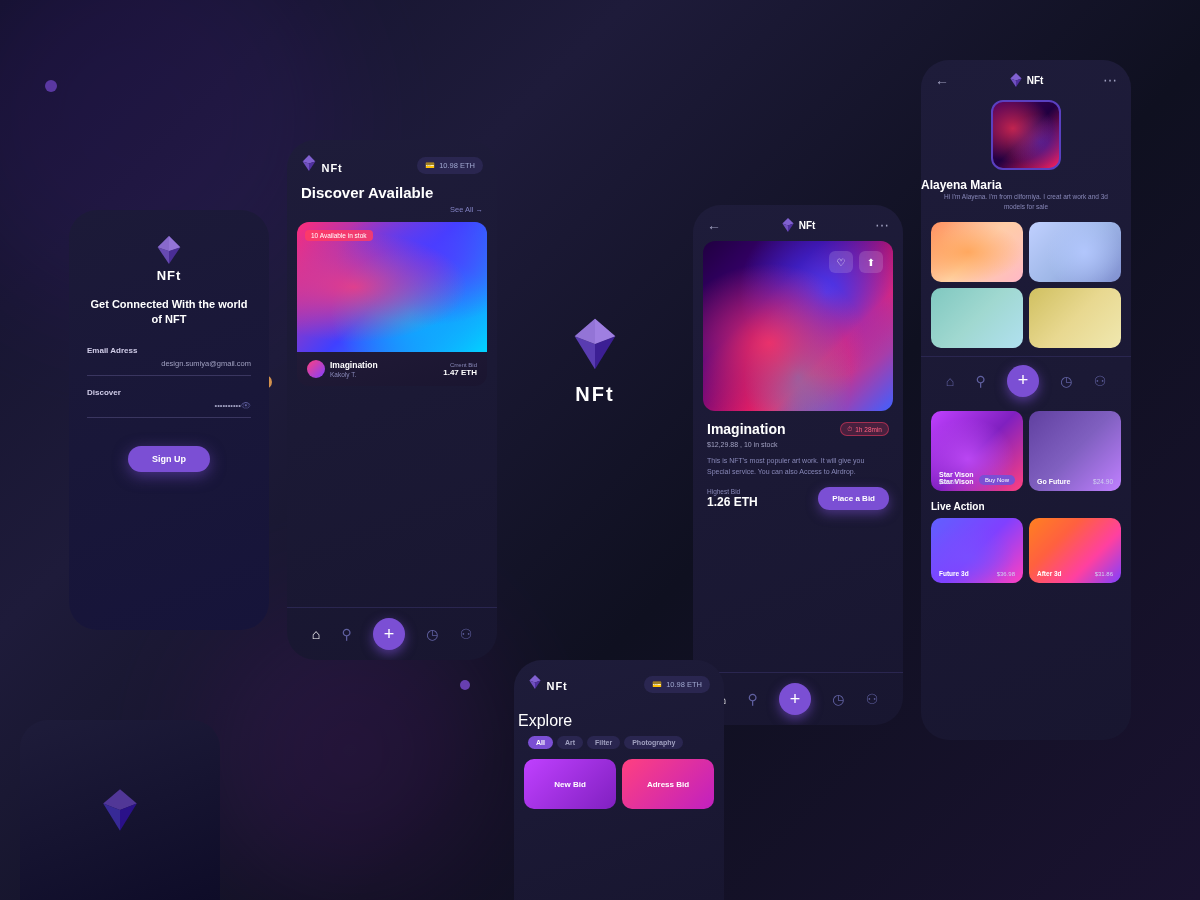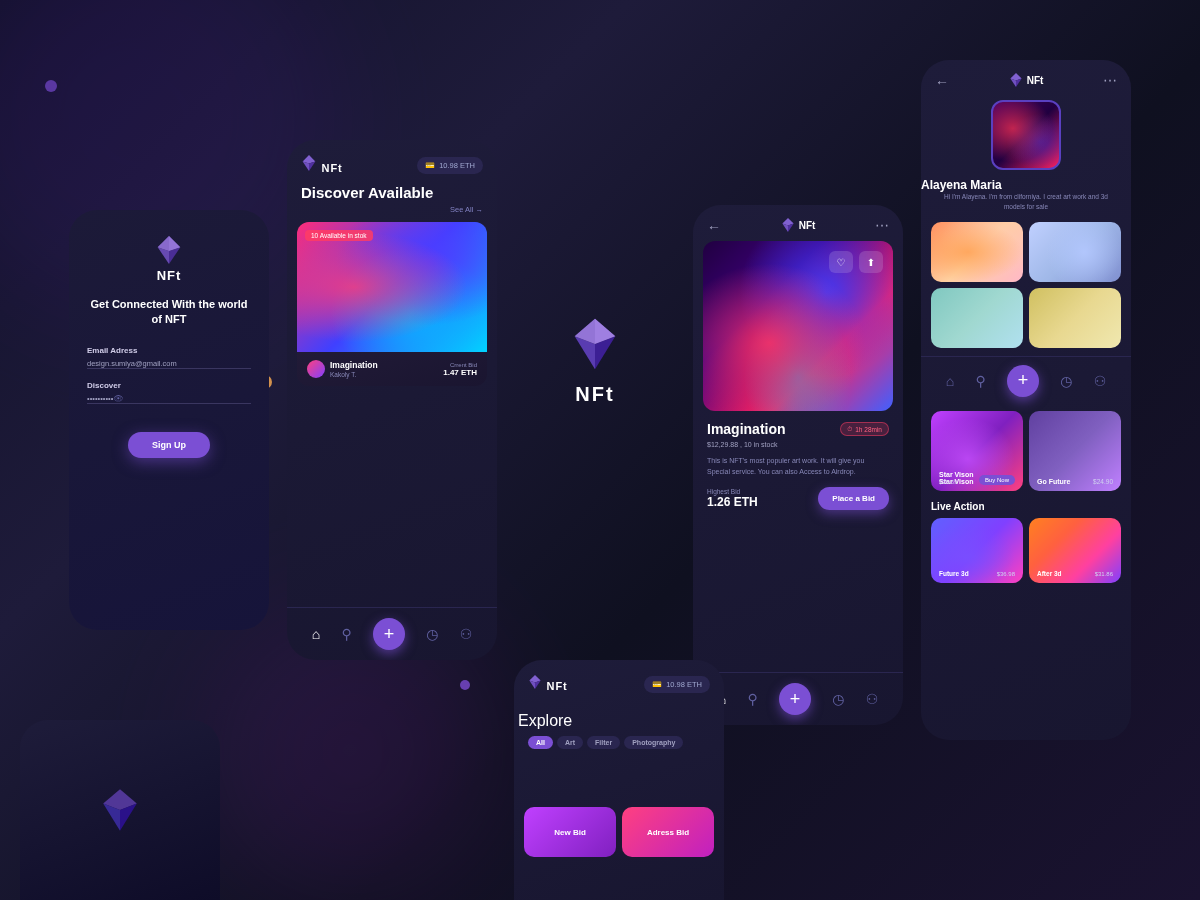--- a/index.html
+++ b/index.html
@@ -91,24 +91,24 @@
     .form-label {
       color: #d0cce8;
       font-size: 8px;
       font-weight: 600;
       margin-bottom: 4px;
       display: block;
     }
 
     .input-row {
       display: flex;
-      justify-content: flex-start;
+      justify-content: flex-end;
       align-items: center;
       border-bottom: 1px solid #3a3660;
-      padding-bottom: 0;
+      padding-bottom: 7px;
     }
 
     .input-text {
       color: #a0a0c0;
       font-size: 7.5px;
     }
 
     .eye-icon {
       color: #6060a0;
       font-size: 8px;
@@ -759,21 +759,20 @@
 
     .tag-inactive {
       background: #2a2650;
       color: #a0a0c0;
     }
 
     .bid-cards-row {
       display: flex;
       gap: 6px;
       padding: 0 10px;
-      margin-top: 48px;
     }
 
     .bid-card {
       border-radius: 10px;
       height: 50px;
       flex: 1;
       display: flex;
       align-items: center;
       justify-content: center;
       font-size: 8px;

